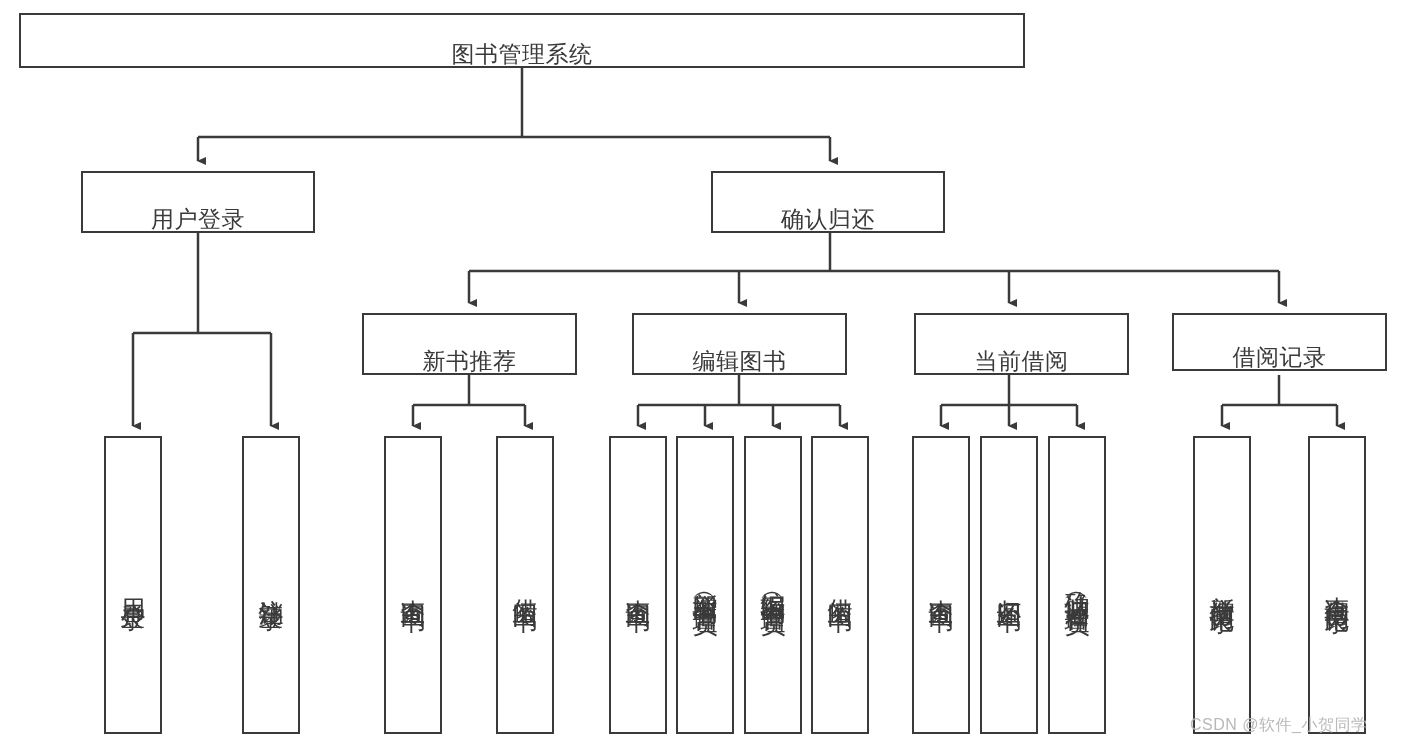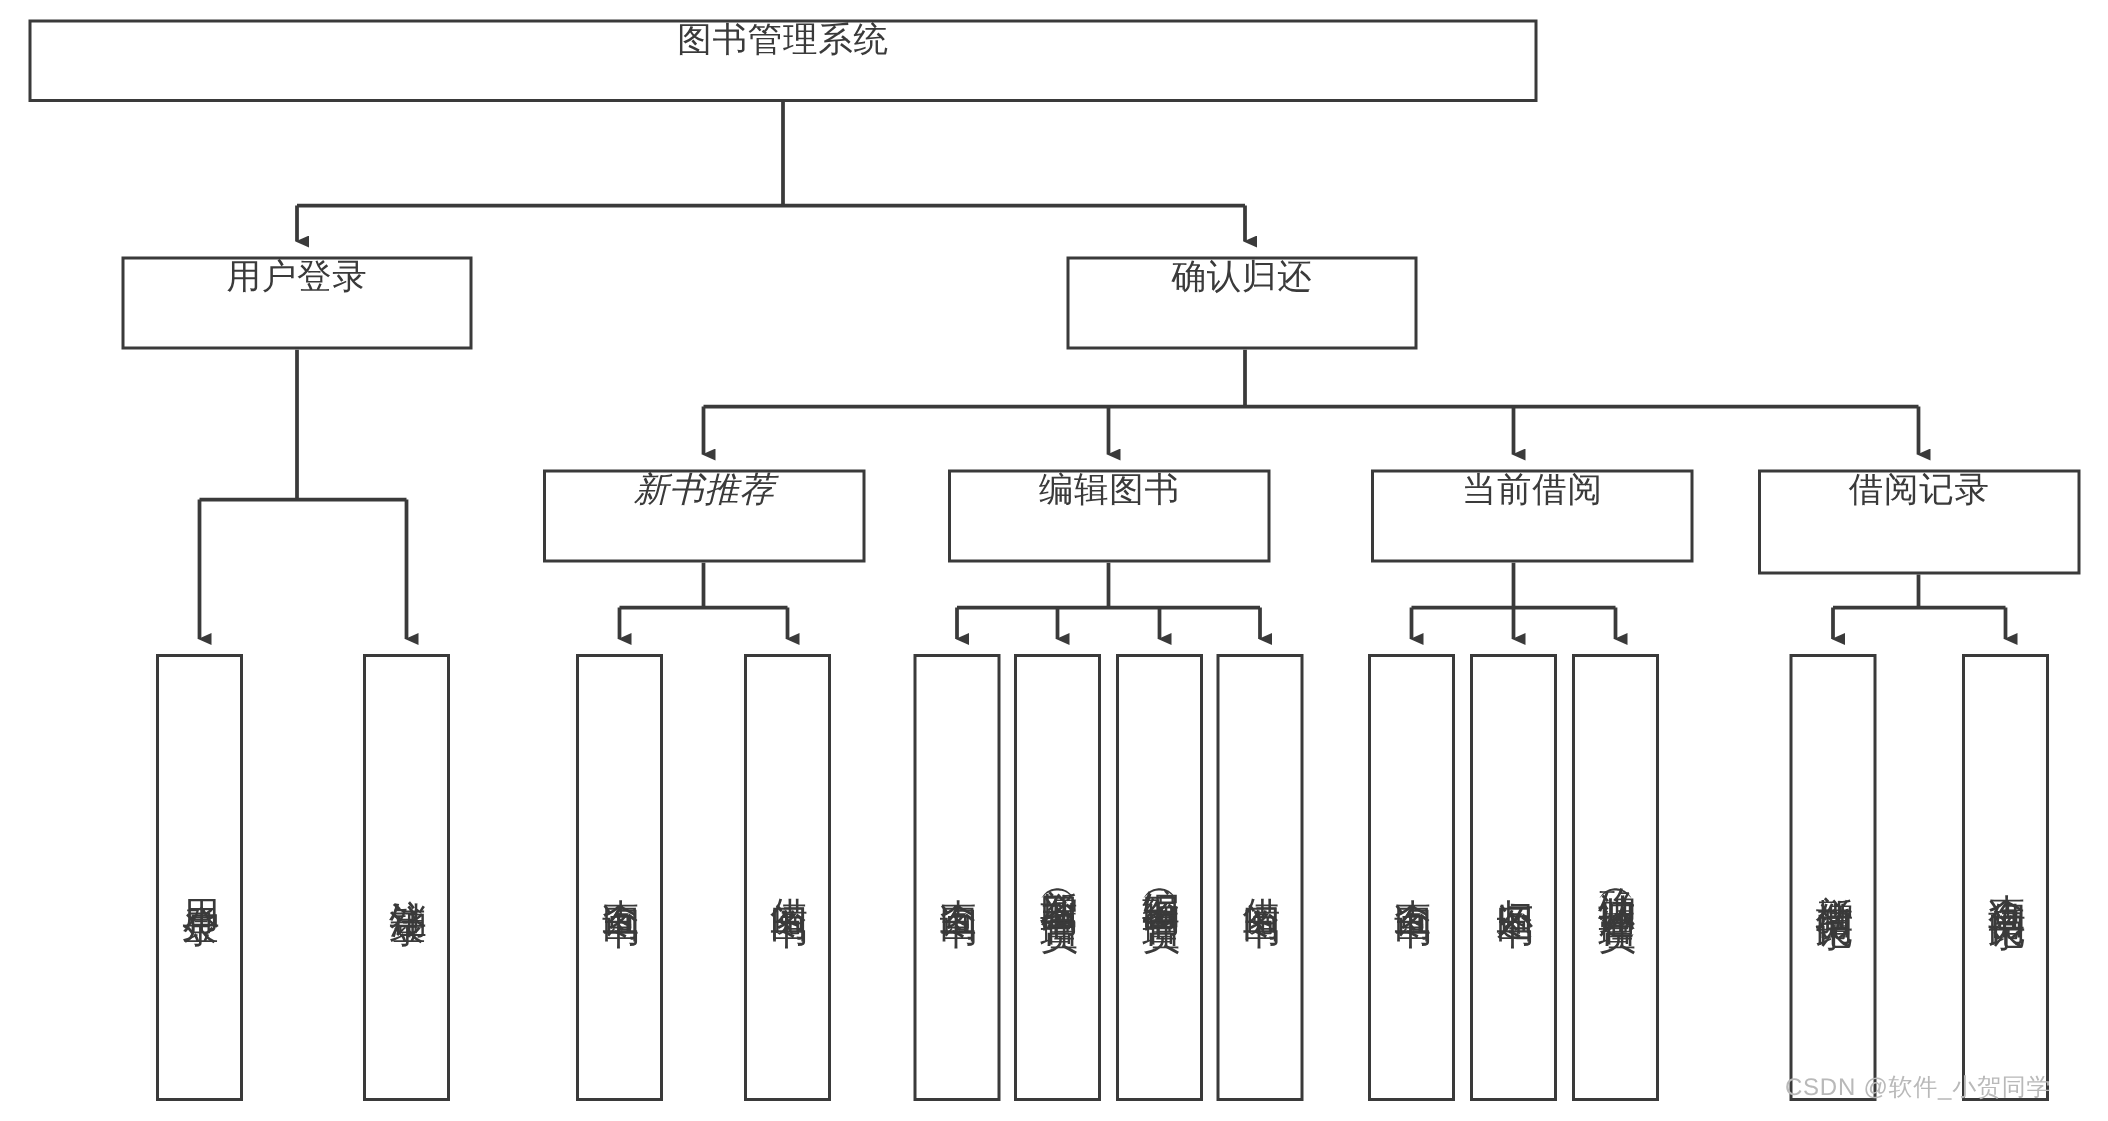--- a/index.html
+++ b/index.html
@@ -25,21 +25,21 @@
     width: 1405px;
     height: 747px;
     pointer-events: none;
   }
   .node {
     position: absolute;
     box-sizing: border-box;
     background: #ffffff;
     border: 2.5px solid #3a3a3a;
     display: flex;
-    align-items: flex-start;
+    align-items: flex-end;
     justify-content: center;
     color: #3a3a3a;
   }
   .node .label {
     display: block;
     text-align: center;
     line-height: 1.02;
     color: #3a3a3a;
   }
   
@@ -130,30 +130,30 @@
     <span class="label">图书管理系统</span>
   </div>
 
   <div class="node horiz" style="left:81px; top:171px; width:234px; height:62px;">
     <span class="label">用户登录</span>
   </div>
   <div class="node horiz" style="left:711px; top:171px; width:234px; height:62px;">
     <span class="label">确认归还</span>
   </div>
 
-  <div class="node horiz" style="left:362px; top:313px; width:215px; height:62px;font-style:italic;">
+  <div class="node horiz" style="left:362px; top:313px; width:215px; height:62px;">
     <span class="label">新书推荐</span>
   </div>
   <div class="node horiz" style="left:632px; top:313px; width:215px; height:62px;">
     <span class="label">编辑图书</span>
   </div>
   <div class="node horiz" style="left:902px; top:313px; width:215px; height:62px;margin-left:12px;">
     <span class="label">当前借阅</span>
   </div>
-  <div class="node horiz" style="left:1172px; top:313px; width:215px; height:70px;">
+  <div class="node horiz" style="left:1172px; top:313px; width:215px; height:58px;">
     <span class="label">借阅记录</span>
   </div>
 
   <div class="node vert" style="left:104px; top:436px; width:58px; height:298px;">
     <span class="label">用户登录</span>
   </div>
   <div class="node vert" style="left:242px; top:436px; width:58px; height:298px;">
     <span class="label">注销登录</span>
   </div>
 

